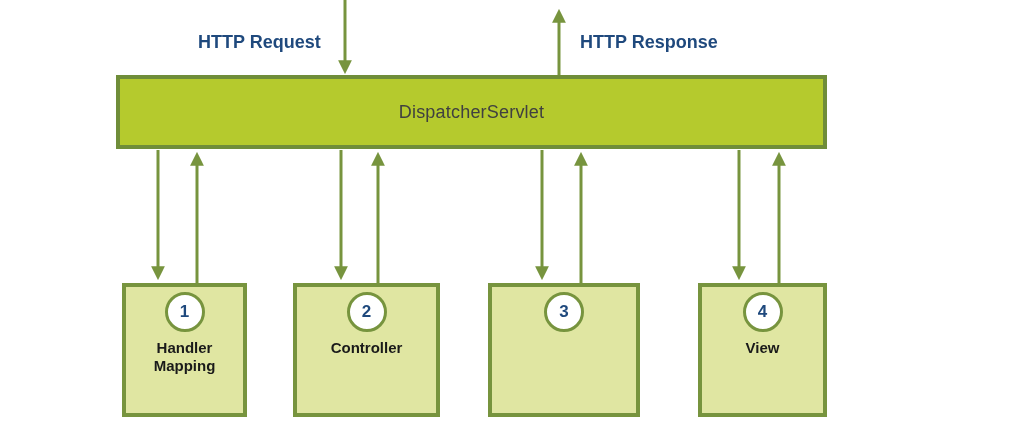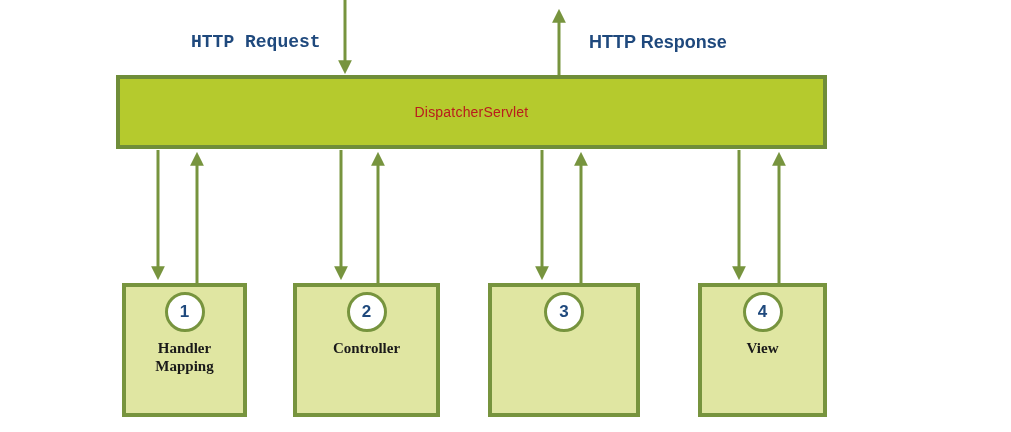--- a/index.html
+++ b/index.html
@@ -23,35 +23,35 @@
     width: 711px; height: 74px;
     background: #b5ca2d;
     border: 4px solid #6f8d39;
     box-sizing: border-box;
     display: flex;
     align-items: center;
     justify-content: center;
     z-index: 2;
   }
   .dispatcher-bar .bar-label {
-    font-size: 14px;
-    color: #b91c1c;
+    font-size: 18px;
+    color: #404040;
     letter-spacing: 0.2px;
   }
   .http-label {
     position: absolute;
     top: 32px;
     font-size: 18px;
     font-weight: 600;
     color: #1f497d;
     white-space: nowrap;
     z-index: 2;
   }
-  .http-request-label { left: 191px; font-family: Liberation Mono, monospace; }
-  .http-response-label { left: 580px; margin-left: 9px; }
+  .http-request-label { left: 198px; }
+  .http-response-label { left: 580px; }
   .node-box {
     position: absolute;
     top: 283px;
     height: 134px;
     background: #e0e6a2;
     border: 4px solid #77943e;
     box-sizing: border-box;
     display: flex;
     flex-direction: column;
     align-items: center;
@@ -75,21 +75,20 @@
     color: #1f497d;
   }
   .box-label {
     margin-top: 7px;
     padding: 0 10px;
     font-size: 15px;
     font-weight: bold;
     color: #1a1a1a;
     text-align: center;
     line-height: 1.2;
-    font-family: Liberation Serif, serif;
   }
   .arrow-line {
     stroke: #77943e;
     stroke-width: 3;
     fill: none;
   }
 </style>
 </head>
 <body>
 

